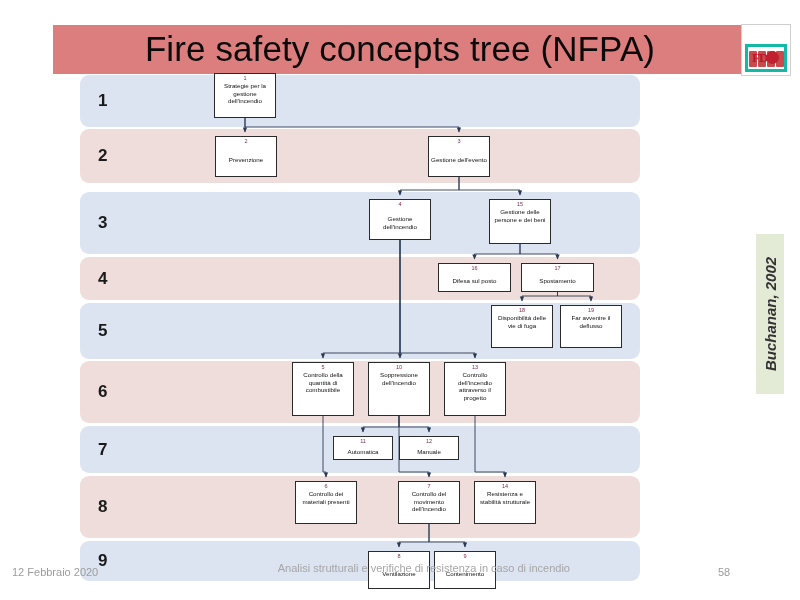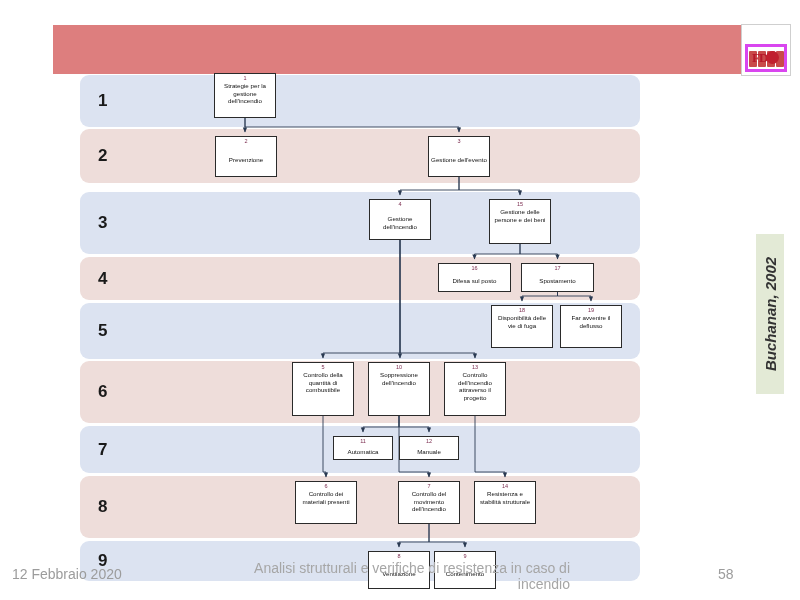--- a/index.html
+++ b/index.html
@@ -23,21 +23,21 @@
   }
 
   
   .logo{
     position:absolute;left:741px;top:24px;width:50px;height:52px;
     background:#ffffff;border:1px solid #cfcfcf;
     box-sizing:border-box;overflow:hidden;
   }
   .logo-inner{
     position:absolute;left:3px;top:3px;right:3px;bottom:3px;
-    border:3px solid #d946ef;box-sizing:border-box;background:#fff;margin-top:16px;
+    border:3px solid #14b8a6;box-sizing:border-box;background:#fff;margin-top:16px;
   }
   .logo-glyphs{
     position:absolute;left:0;top:1px;width:100%;height:22px;
     display:flex;align-items:center;justify-content:center;gap:1px;
   }
   .logo-glyphs i{
     display:block;width:8px;height:16px;background:#c02a2a;
     border-radius:1px;opacity:.85;
   }
   .logo-fd{
@@ -83,34 +83,35 @@
     font-family:"Liberation Sans",sans-serif;
   }
   .node .nlabel{
     flex:1;display:flex;align-items:center;justify-content:center;
     text-align:center;font-size:6.2px;line-height:7.6px;color:#111;
     padding:0 2px;width:100%;box-sizing:border-box;
   }
   .node.tall .nlabel{align-items:flex-start;padding-top:1px;}
 
   
-  .foot{position:absolute;font-size:14px;color:#9c9c9c;}
+  .foot{position:absolute;font-size:11px;color:#9c9c9c;}
   .foot-date{left:12px;top:566px;}
   .foot-page{left:718px;top:566px;}
   .foot-center{
     left:230px;top:560px;width:340px;text-align:right;
     line-height:16px;color:#a6a6a6;
   }
 </style>
 </head>
 <body>
 
 <div id="slide">
 
   <div class="title-band"></div>
+  <div class="title-text">Fire safety concepts tree (NFPA)</div>
 
   <div class="logo">
     <div class="logo-inner">
       <div class="logo-glyphs">
         <i></i>
           <i></i>
           <i></i>
           <i></i>
       </div>
       <div class="logo-fd">FD</div>

